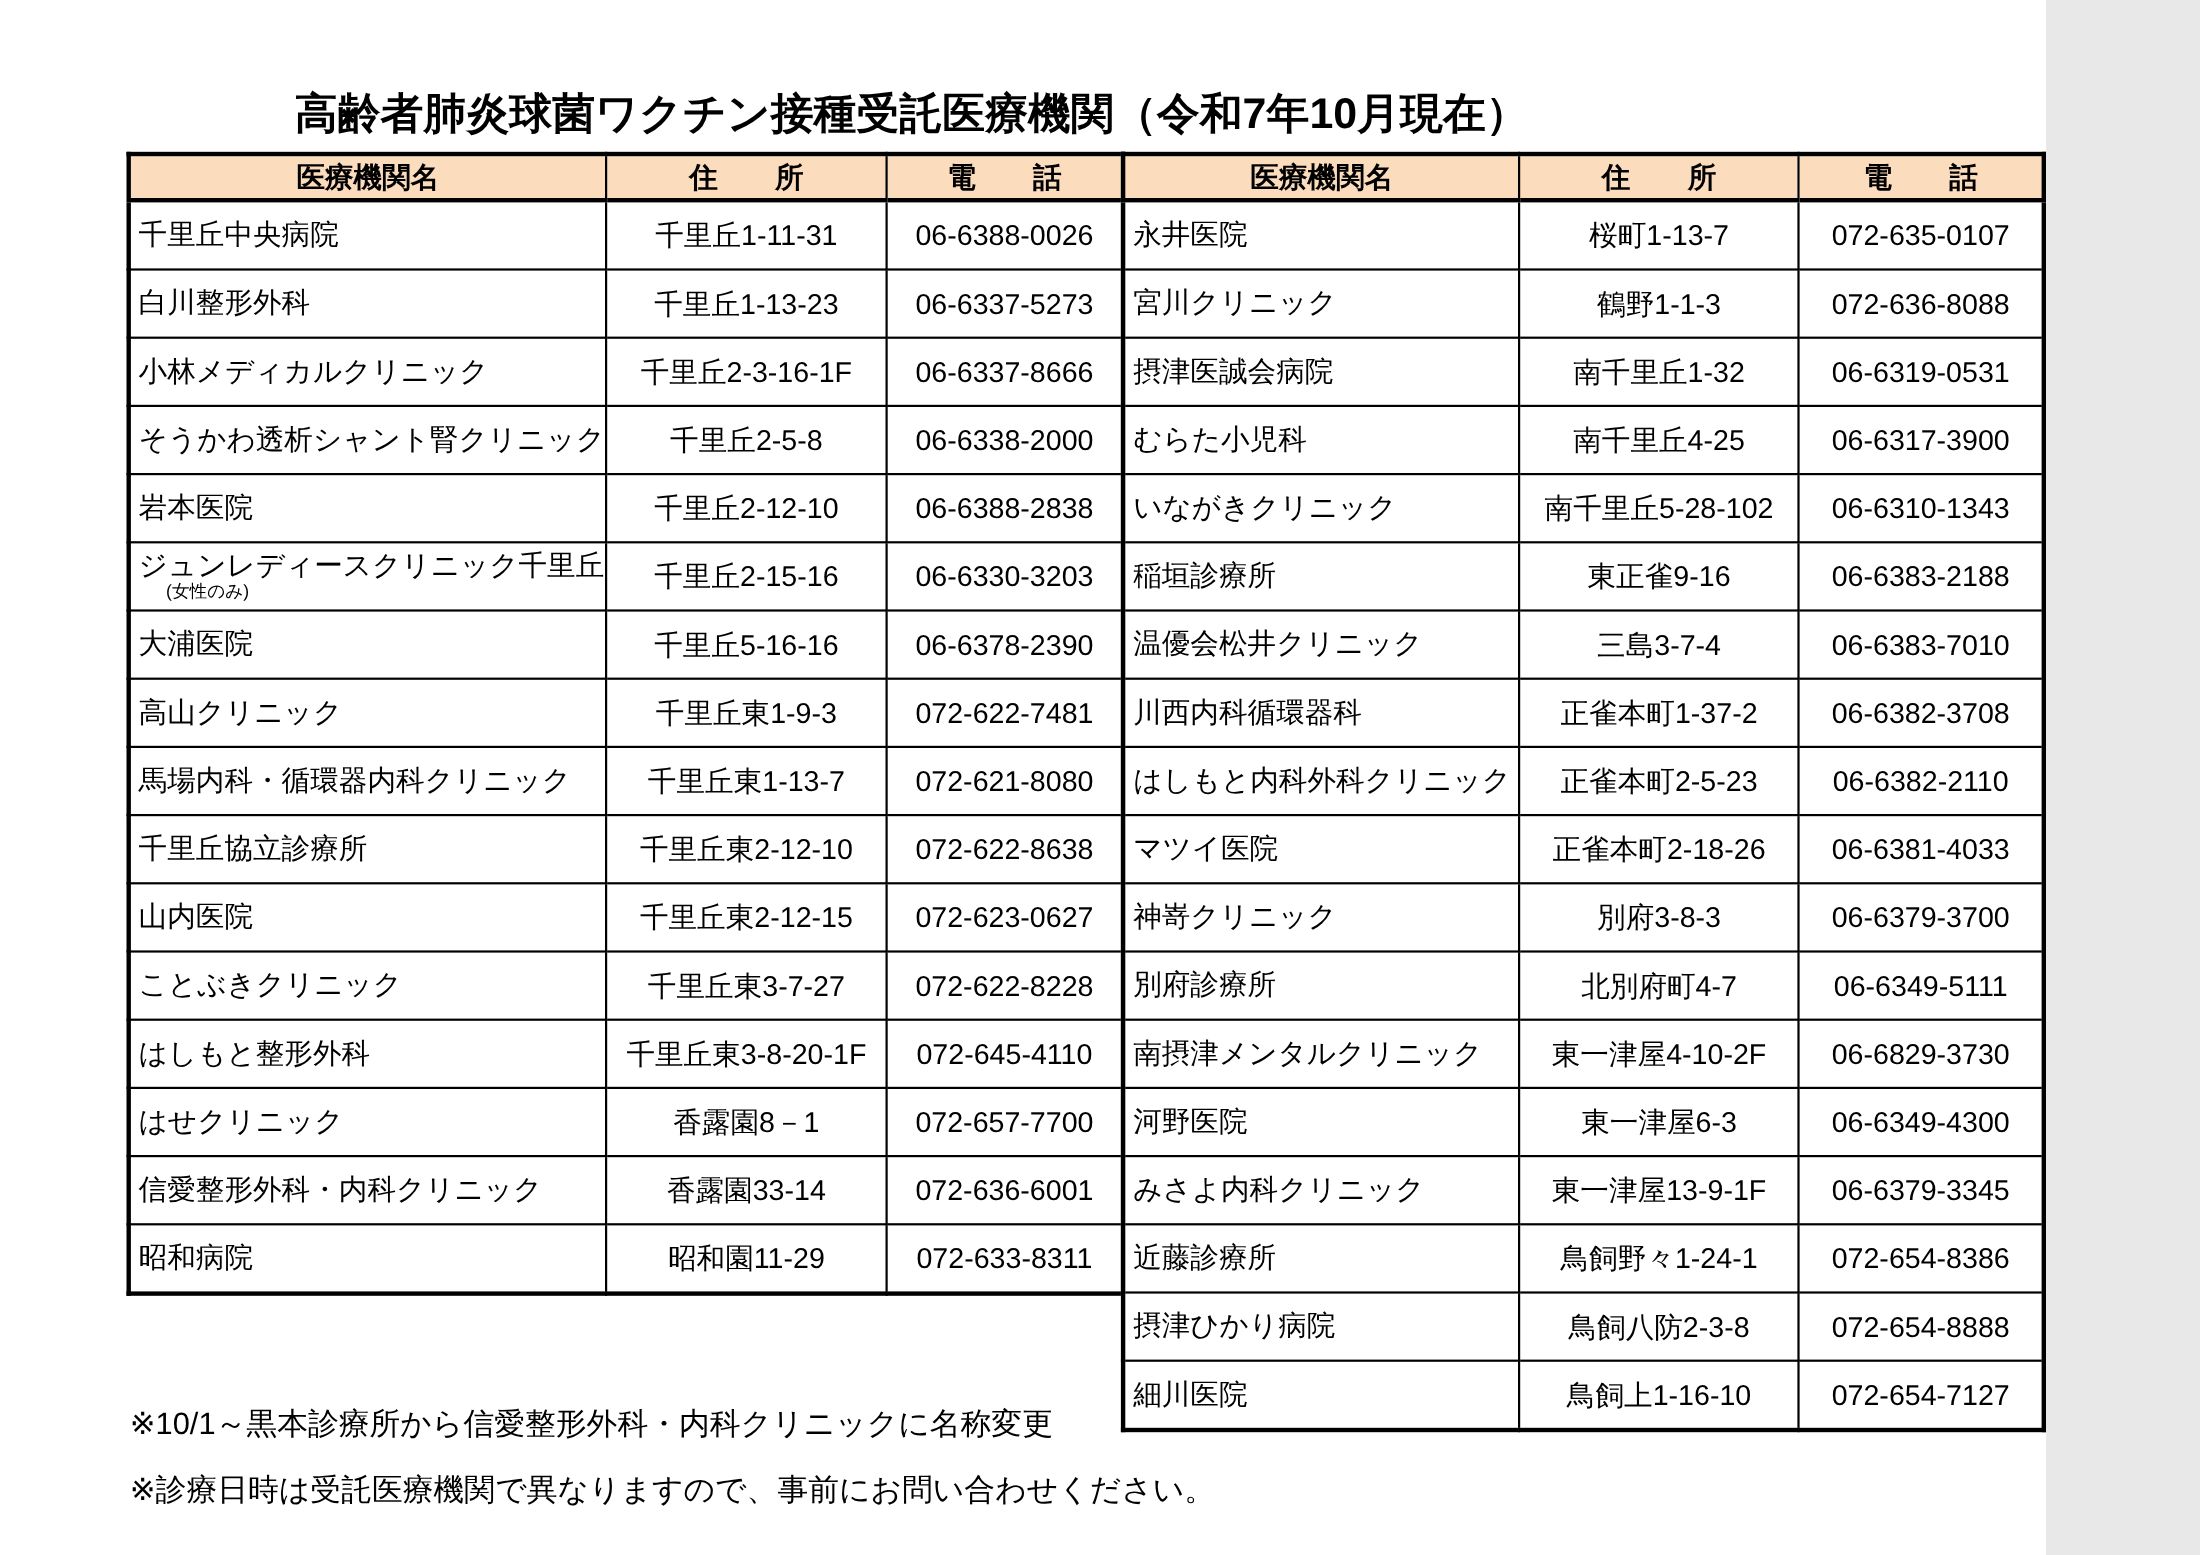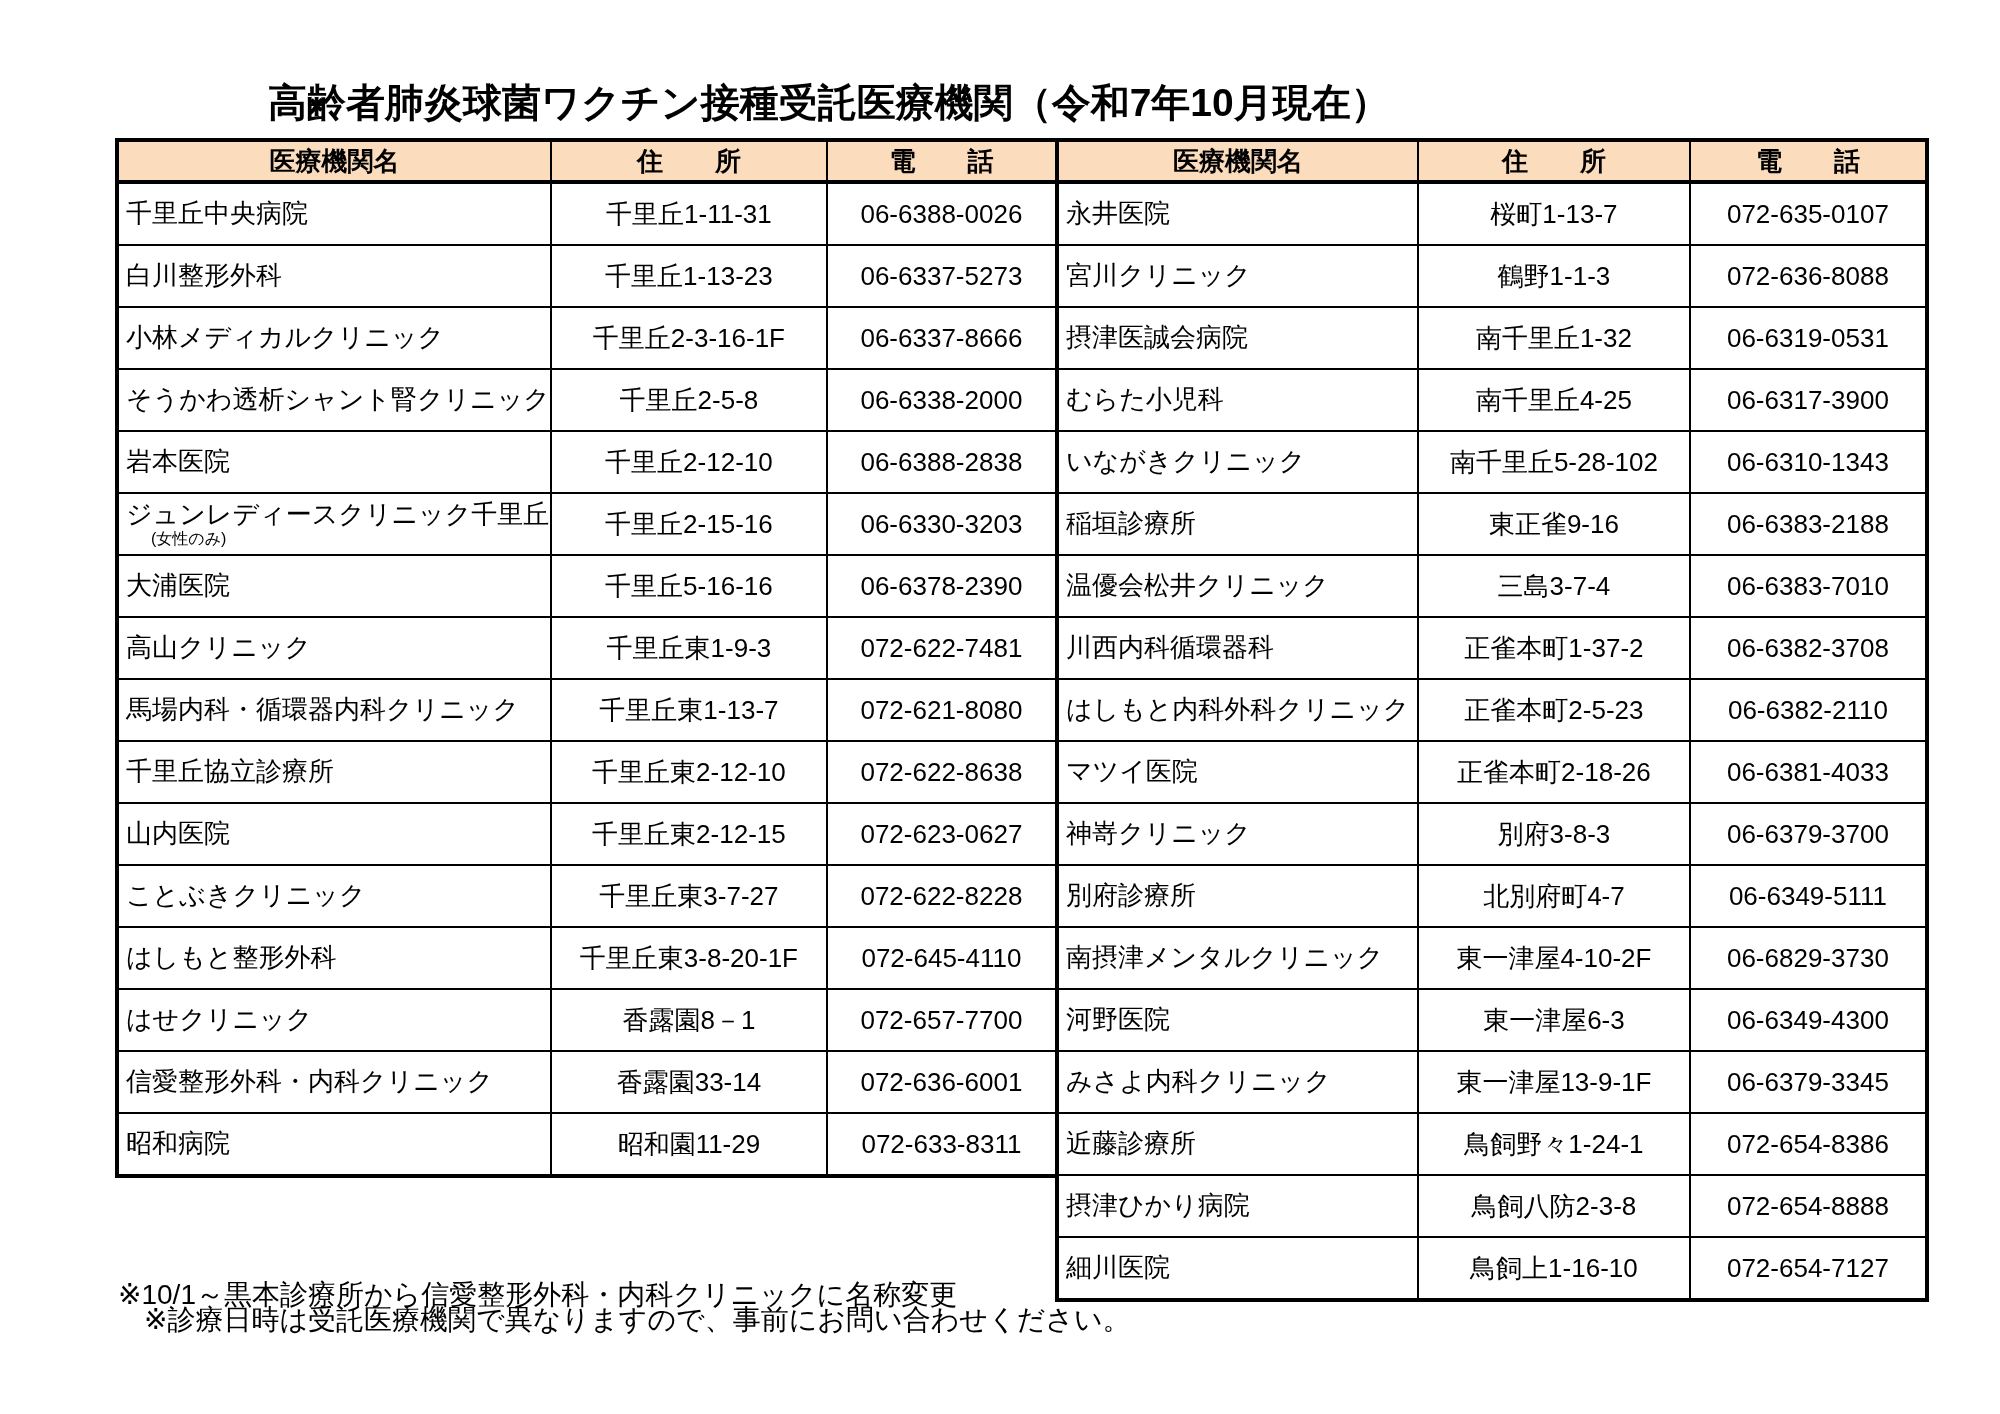--- a/index.html
+++ b/index.html
@@ -1,17 +1,17 @@
 <!DOCTYPE html>
 <html><head>
 <meta charset="utf-8">
 <style>
   html,body { margin:0; padding:0; background:#e8e8e8; }
   .page {
-    position:relative; width:2000px; height:1414px; background:#ffffff;
+    position:relative; width:1860px; height:1414px; background:#ffffff;
     font-family:"Liberation Sans","DejaVu Sans",sans-serif; color:#000;
     overflow:hidden;
   }
   .title {
     position:absolute; left:268px; top:76px; margin:0;
     font-size:39px; font-weight:bold; white-space:nowrap; letter-spacing:0px;
   }
   .tables { position:absolute; left:115px; top:138px; display:flex; align-items:flex-start; }
   table.t { border-collapse:collapse; table-layout:fixed; background:#fff; border:4px solid #000000; }
   table.t.right { margin-left:-4px; }
@@ -25,21 +25,21 @@
     vertical-align:middle; overflow:hidden; background:#fff;
   }
   .t td.name { text-align:left; padding-left:7px; line-height:1.12; }
   .t td.addr, .t td.phone { text-align:center; }
   .cname { display:block; white-space:nowrap; }
   .note  { display:block; white-space:nowrap; font-size:16px;margin-left:25px; }
   .footnote {
     position:absolute; left:118px; margin:0; font-size:28px; white-space:nowrap;
   }
   .fn1 { top:1276px; }
-  .fn2 { top:1301px;margin-left:26px; }
+  .fn2 { top:1336px; }
 </style>
 </head>
 <body>
 
 <div class="page" style="background: rgb(255, 255, 255);">
 
   <h1 class="title">高齢者肺炎球菌ワクチン接種受託医療機関（令和7年10月現在）</h1>
 
   <div class="tables">
 

